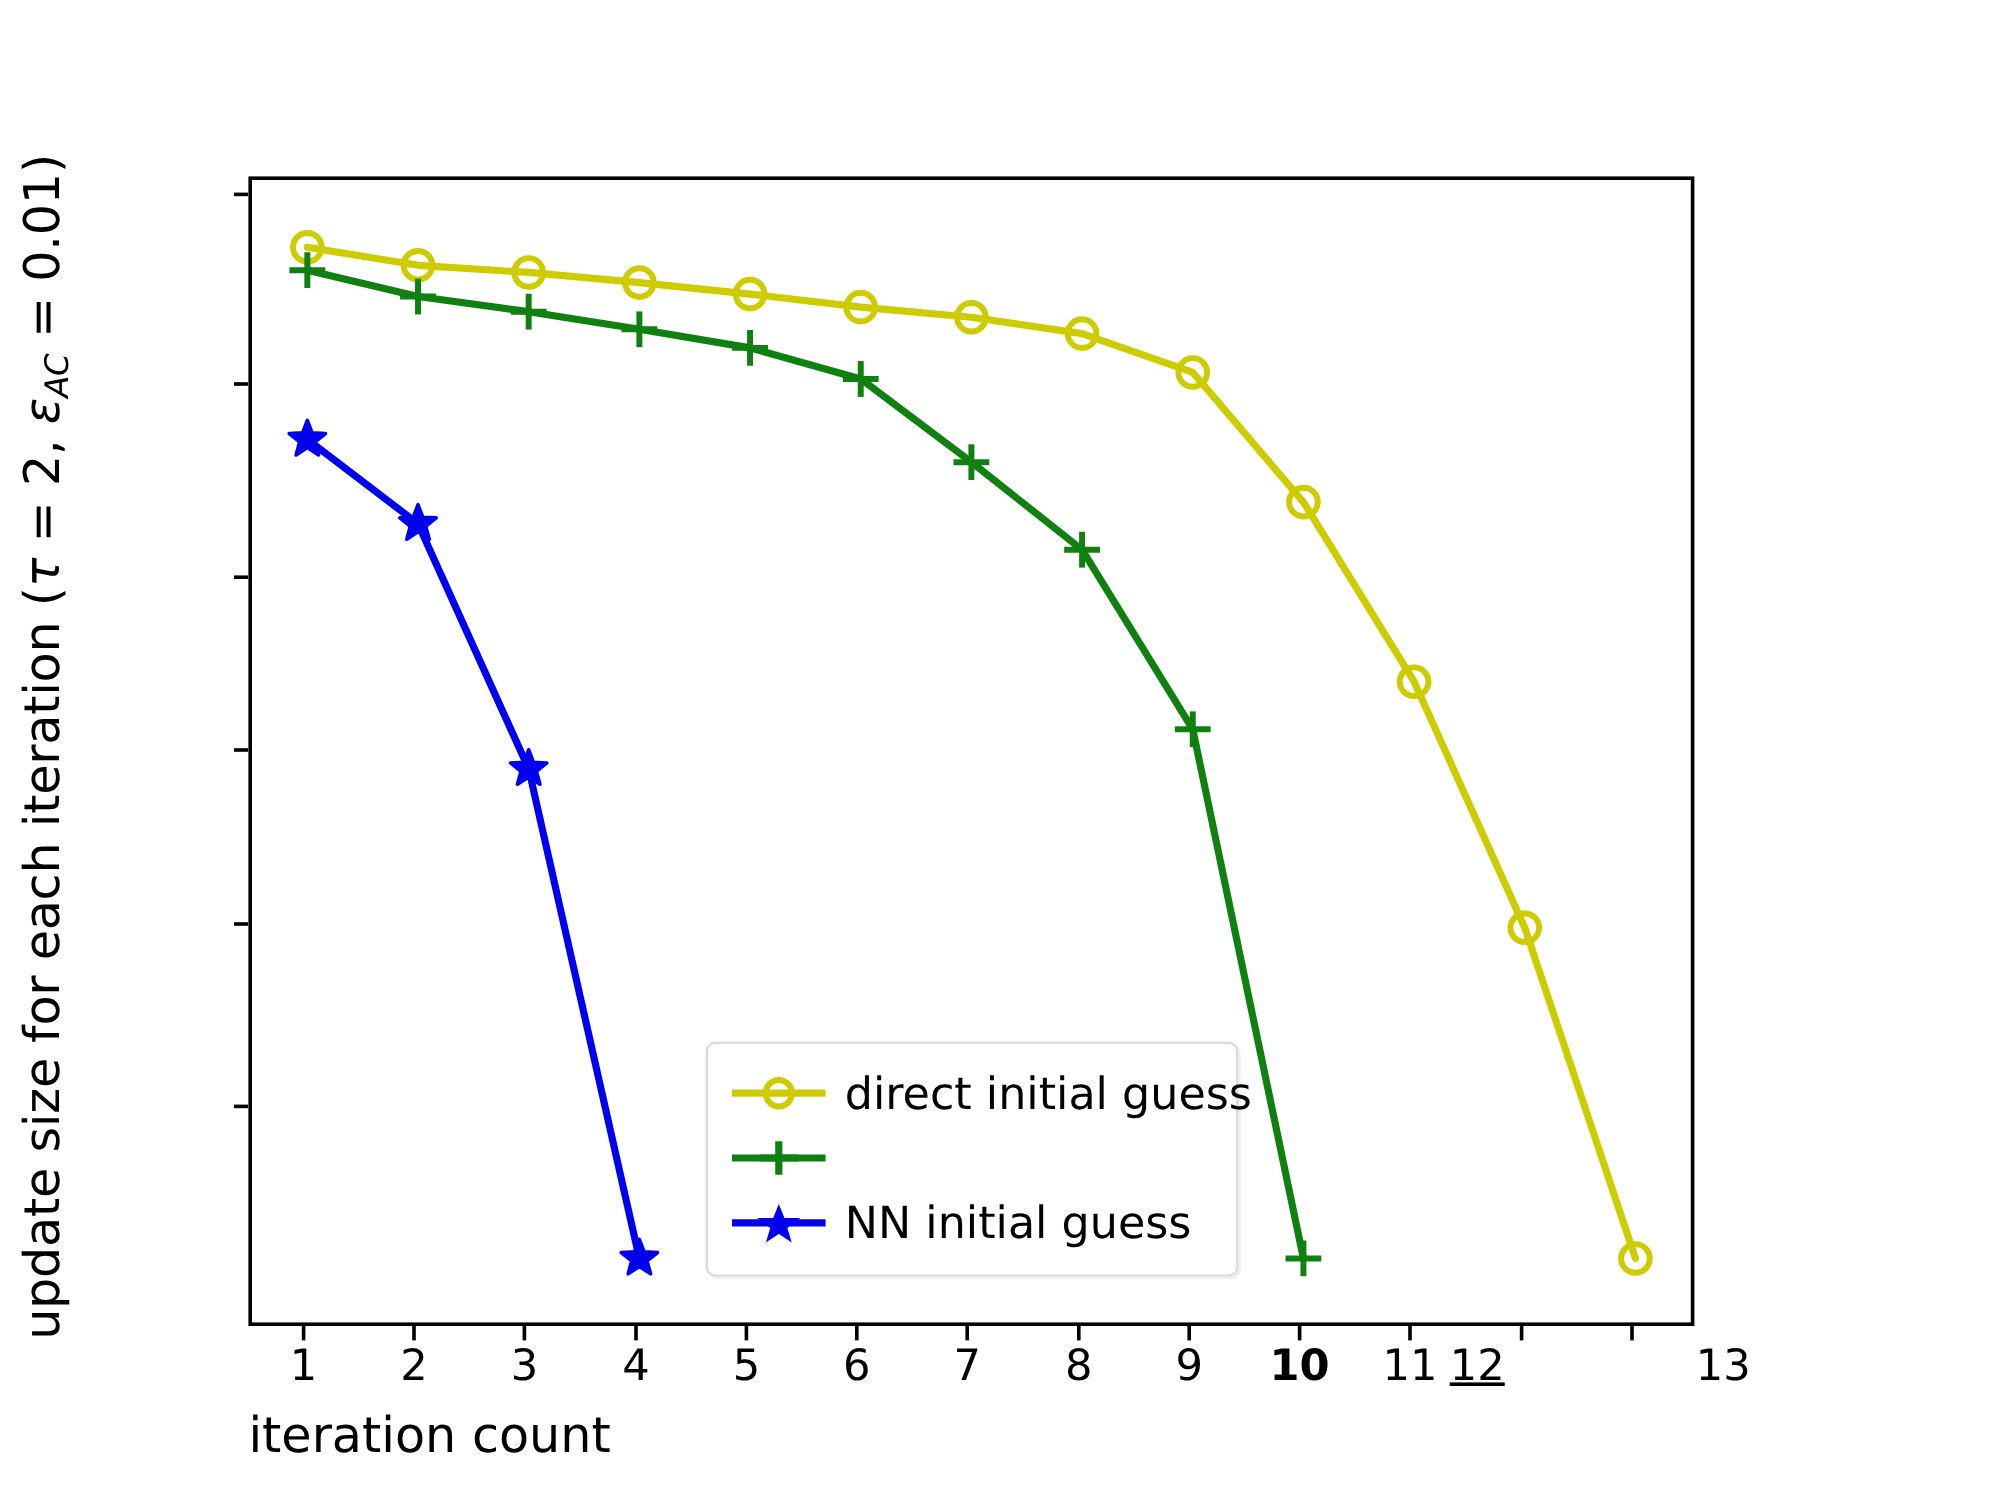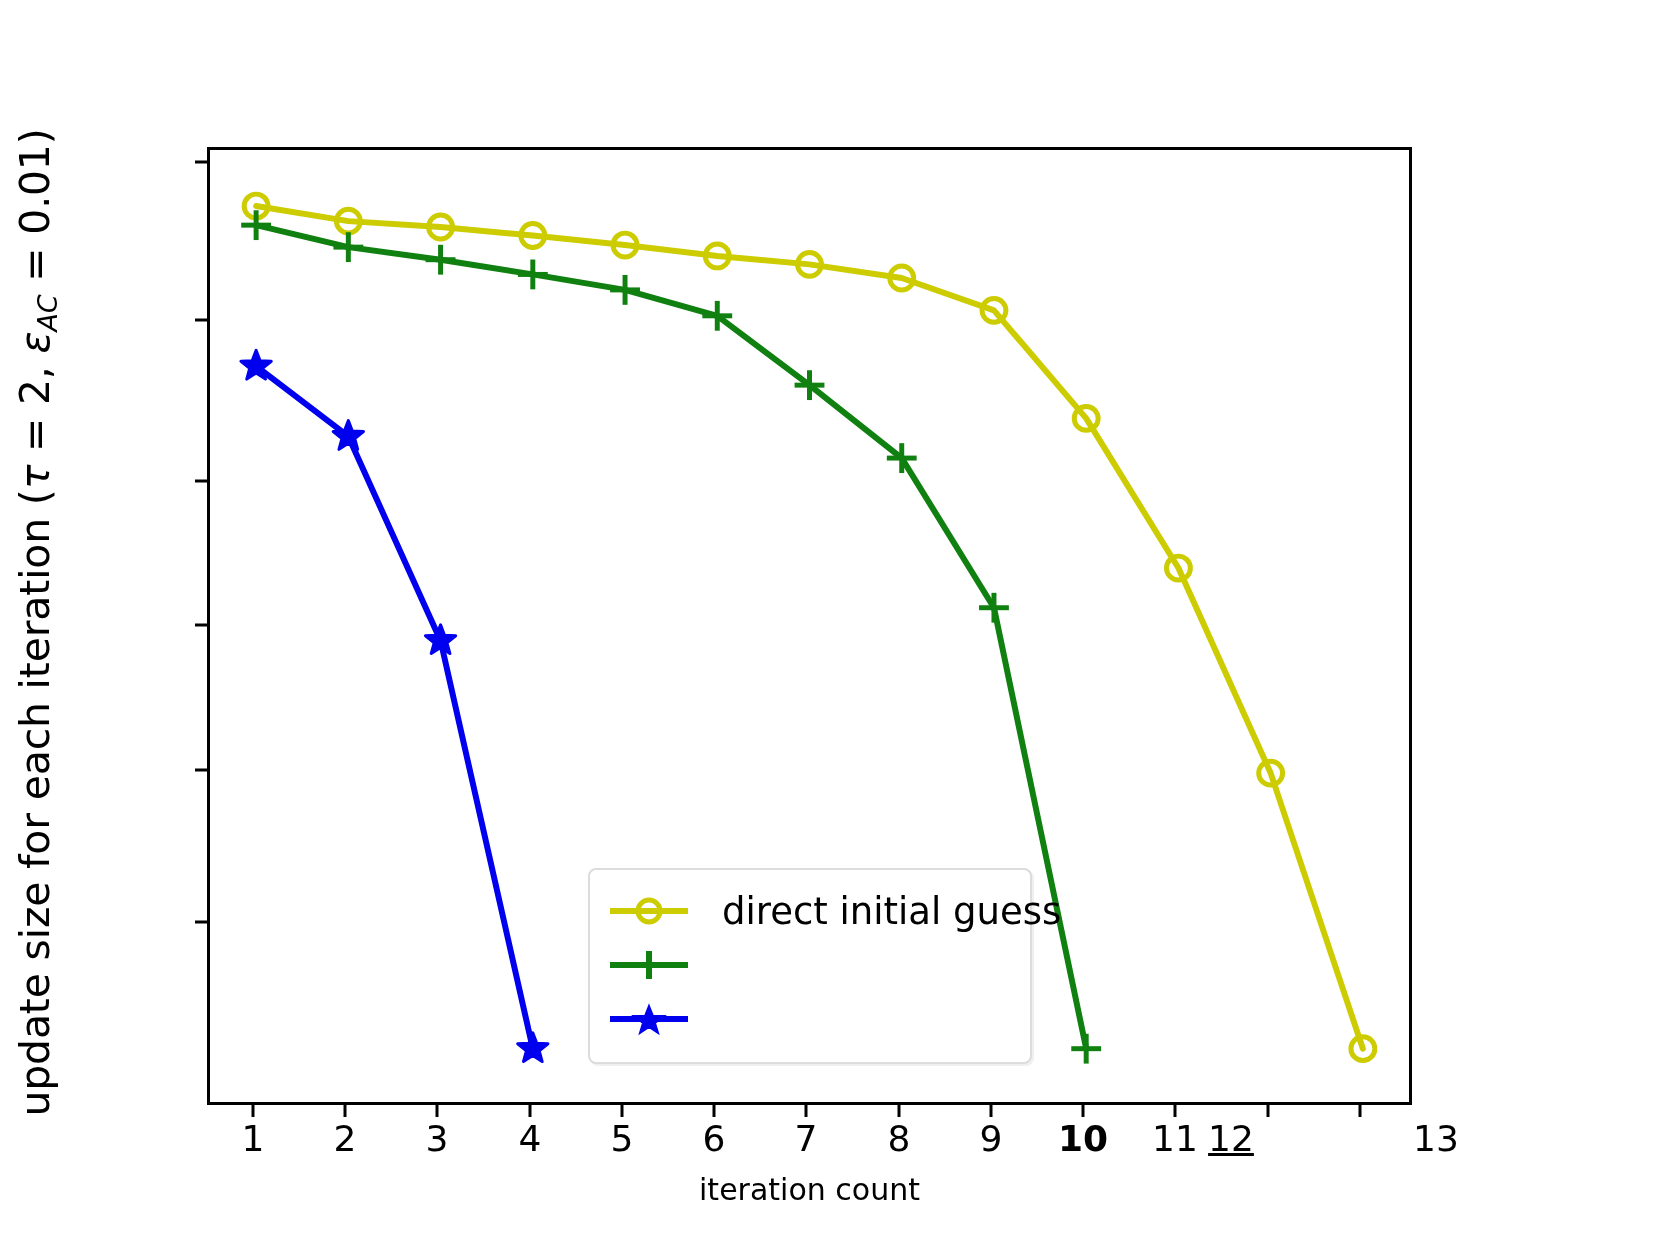--- a/index.html
+++ b/index.html
@@ -65,22 +65,22 @@
     top: 8px;
     font-style: italic;
   }
 
   
   #xlabel {
     position: absolute;
     left: 207px;
     top: 1172px;
     width: 1205px;
-    text-align: center;
-    font-size: 30px;
+    text-align: left;
+    font-size: 41px;
     color: #000000;
   }
   .xtick-label {
     position: absolute;
     top: 1118px;
     font-size: 36px;
     color: #000000;
     text-align: center;
     transform: translateX(-50%);
     white-space: nowrap;
@@ -126,21 +126,20 @@
     width: 82px;
     height: 40px;
     flex: 0 0 82px;
     margin-right: 14px;
   }
   .legend-text {
     font-size: 37px;
     color: #000000;
     white-space: nowrap;
     line-height: 1;
-    margin-left: 18px;
   }
 </style>
 </head>
 <body>
 
 <div id="figure">
 
   <div id="ylabel">
     <span>
       <span>update size for each iteration (</span><span class="it">τ</span><span> = 2, </span><span class="it">ε</span><span class="sub">AC</span><span> = 0.01)</span>
@@ -270,16 +269,17 @@
         <line x1="2" y1="20" x2="80" y2="20" stroke="#108010" stroke-width="6"></line>
         <line x1="41" y1="6" x2="41" y2="34" stroke="#108010" stroke-width="6"></line>
         <line x1="25" y1="20" x2="57" y2="20" stroke="#108010" stroke-width="6"></line>
       </svg>
     </div>
     <div class="legend-row">
       <svg class="legend-sample" viewBox="0 0 82 40">
         <line x1="2" y1="20" x2="80" y2="20" stroke="#0000ee" stroke-width="6"></line>
         <polygon points="41,7 45,17 56,17 47,24 50,34 41,28 32,34 35,24 26,17 37,17" fill="#0000ee" stroke="#0000ee" stroke-width="2"></polygon>
       </svg>
+      <span class="legend-text">NN initial guess</span>
     </div>
   </div>
 
 </div>
 
 </body></html>

